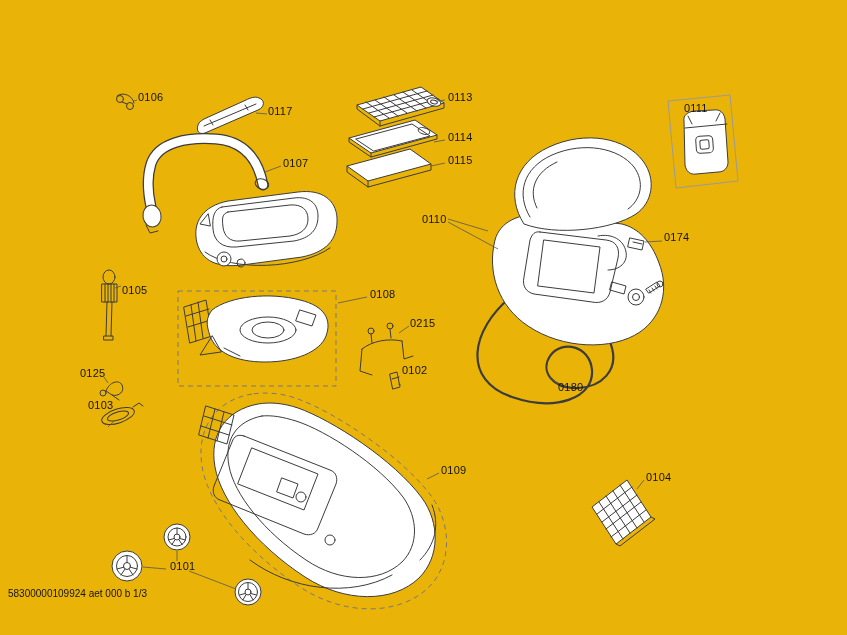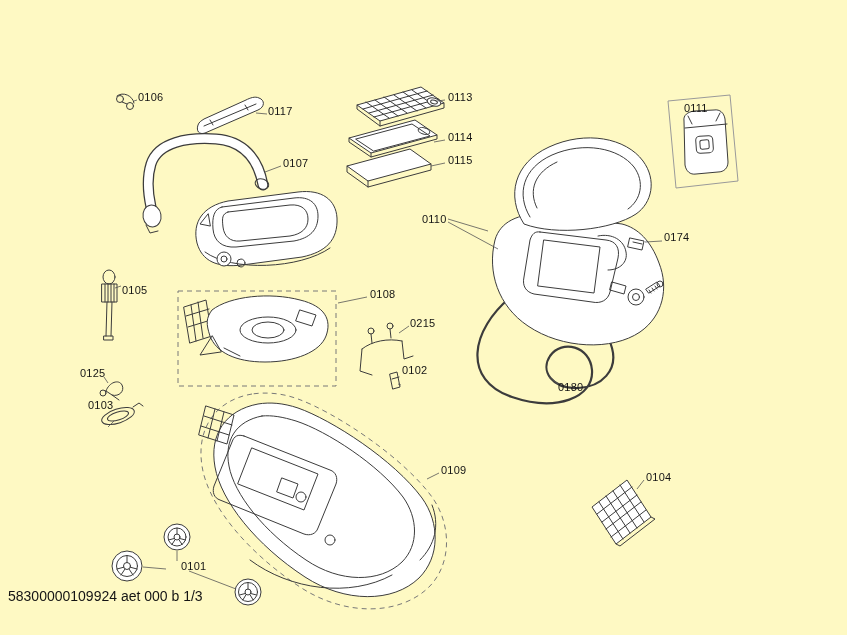--- a/index.html
+++ b/index.html
@@ -1,34 +1,34 @@
 <!DOCTYPE html>
 <html><head>
 <meta charset="utf-8">
 <style>
   html,body{margin:0;padding:0;background:#fff;}
   .stage{
     position:relative;
     width:847px;height:635px;
-    background:#fef9c3;
+    background:#eab308;
     font-family:"Liberation Sans", sans-serif;
     overflow:hidden;
   }
   .artwork{position:absolute;left:0;top:0;}
   .part-label{
     position:absolute;
     font-size:11px;
     color:#141414;
     letter-spacing:.2px;
     white-space:nowrap;
   }
   .footer-text{
     position:absolute;
     left:8px;top:588px;
-    font-size:14px;
+    font-size:10px;
     color:#141414;
   }
   svg .ink{stroke:#3c3c3c;fill:none;stroke-width:1;stroke-linecap:round;stroke-linejoin:round;}
   svg .ink-fill{stroke:#3c3c3c;fill:#ffffff;stroke-width:1;stroke-linejoin:round;}
   svg .light{stroke:#9a9a9a;fill:none;stroke-width:1;}
   svg .dash{stroke:#787878;fill:none;stroke-width:1;stroke-dasharray:5 4;}
   svg .leader{stroke:#555;fill:none;stroke-width:.8;}
   svg .tube-outer{stroke:#3c3c3c;fill:none;stroke-width:11;stroke-linecap:round;}
   svg .tube-inner{stroke:#ffffff;fill:none;stroke-width:8.5;stroke-linecap:round;}
   svg .cord{stroke:#3c3c3c;fill:none;stroke-width:2.2;stroke-linecap:round;}
@@ -244,16 +244,16 @@
   <span class="part-label" style="left:664px;top:231px">0174</span>
   <span class="part-label" style="left:122px;top:284px">0105</span>
   <span class="part-label" style="left:370px;top:288px">0108</span>
   <span class="part-label" style="left:410px;top:317px">0215</span>
   <span class="part-label" style="left:402px;top:364px">0102</span>
   <span class="part-label" style="left:80px;top:367px">0125</span>
   <span class="part-label" style="left:558px;top:381px">0180</span>
   <span class="part-label" style="left:88px;top:399px">0103</span>
   <span class="part-label" style="left:441px;top:464px">0109</span>
   <span class="part-label" style="left:646px;top:471px">0104</span>
-  <span class="part-label" style="left:181px;top:560px">0101</span>
+  <span class="part-label" style="left:170px;top:560px">0101</span>
 
   <div class="footer-text">58300000109924 aet 000 b 1/3</div>
 </div>
 
 </body></html>

